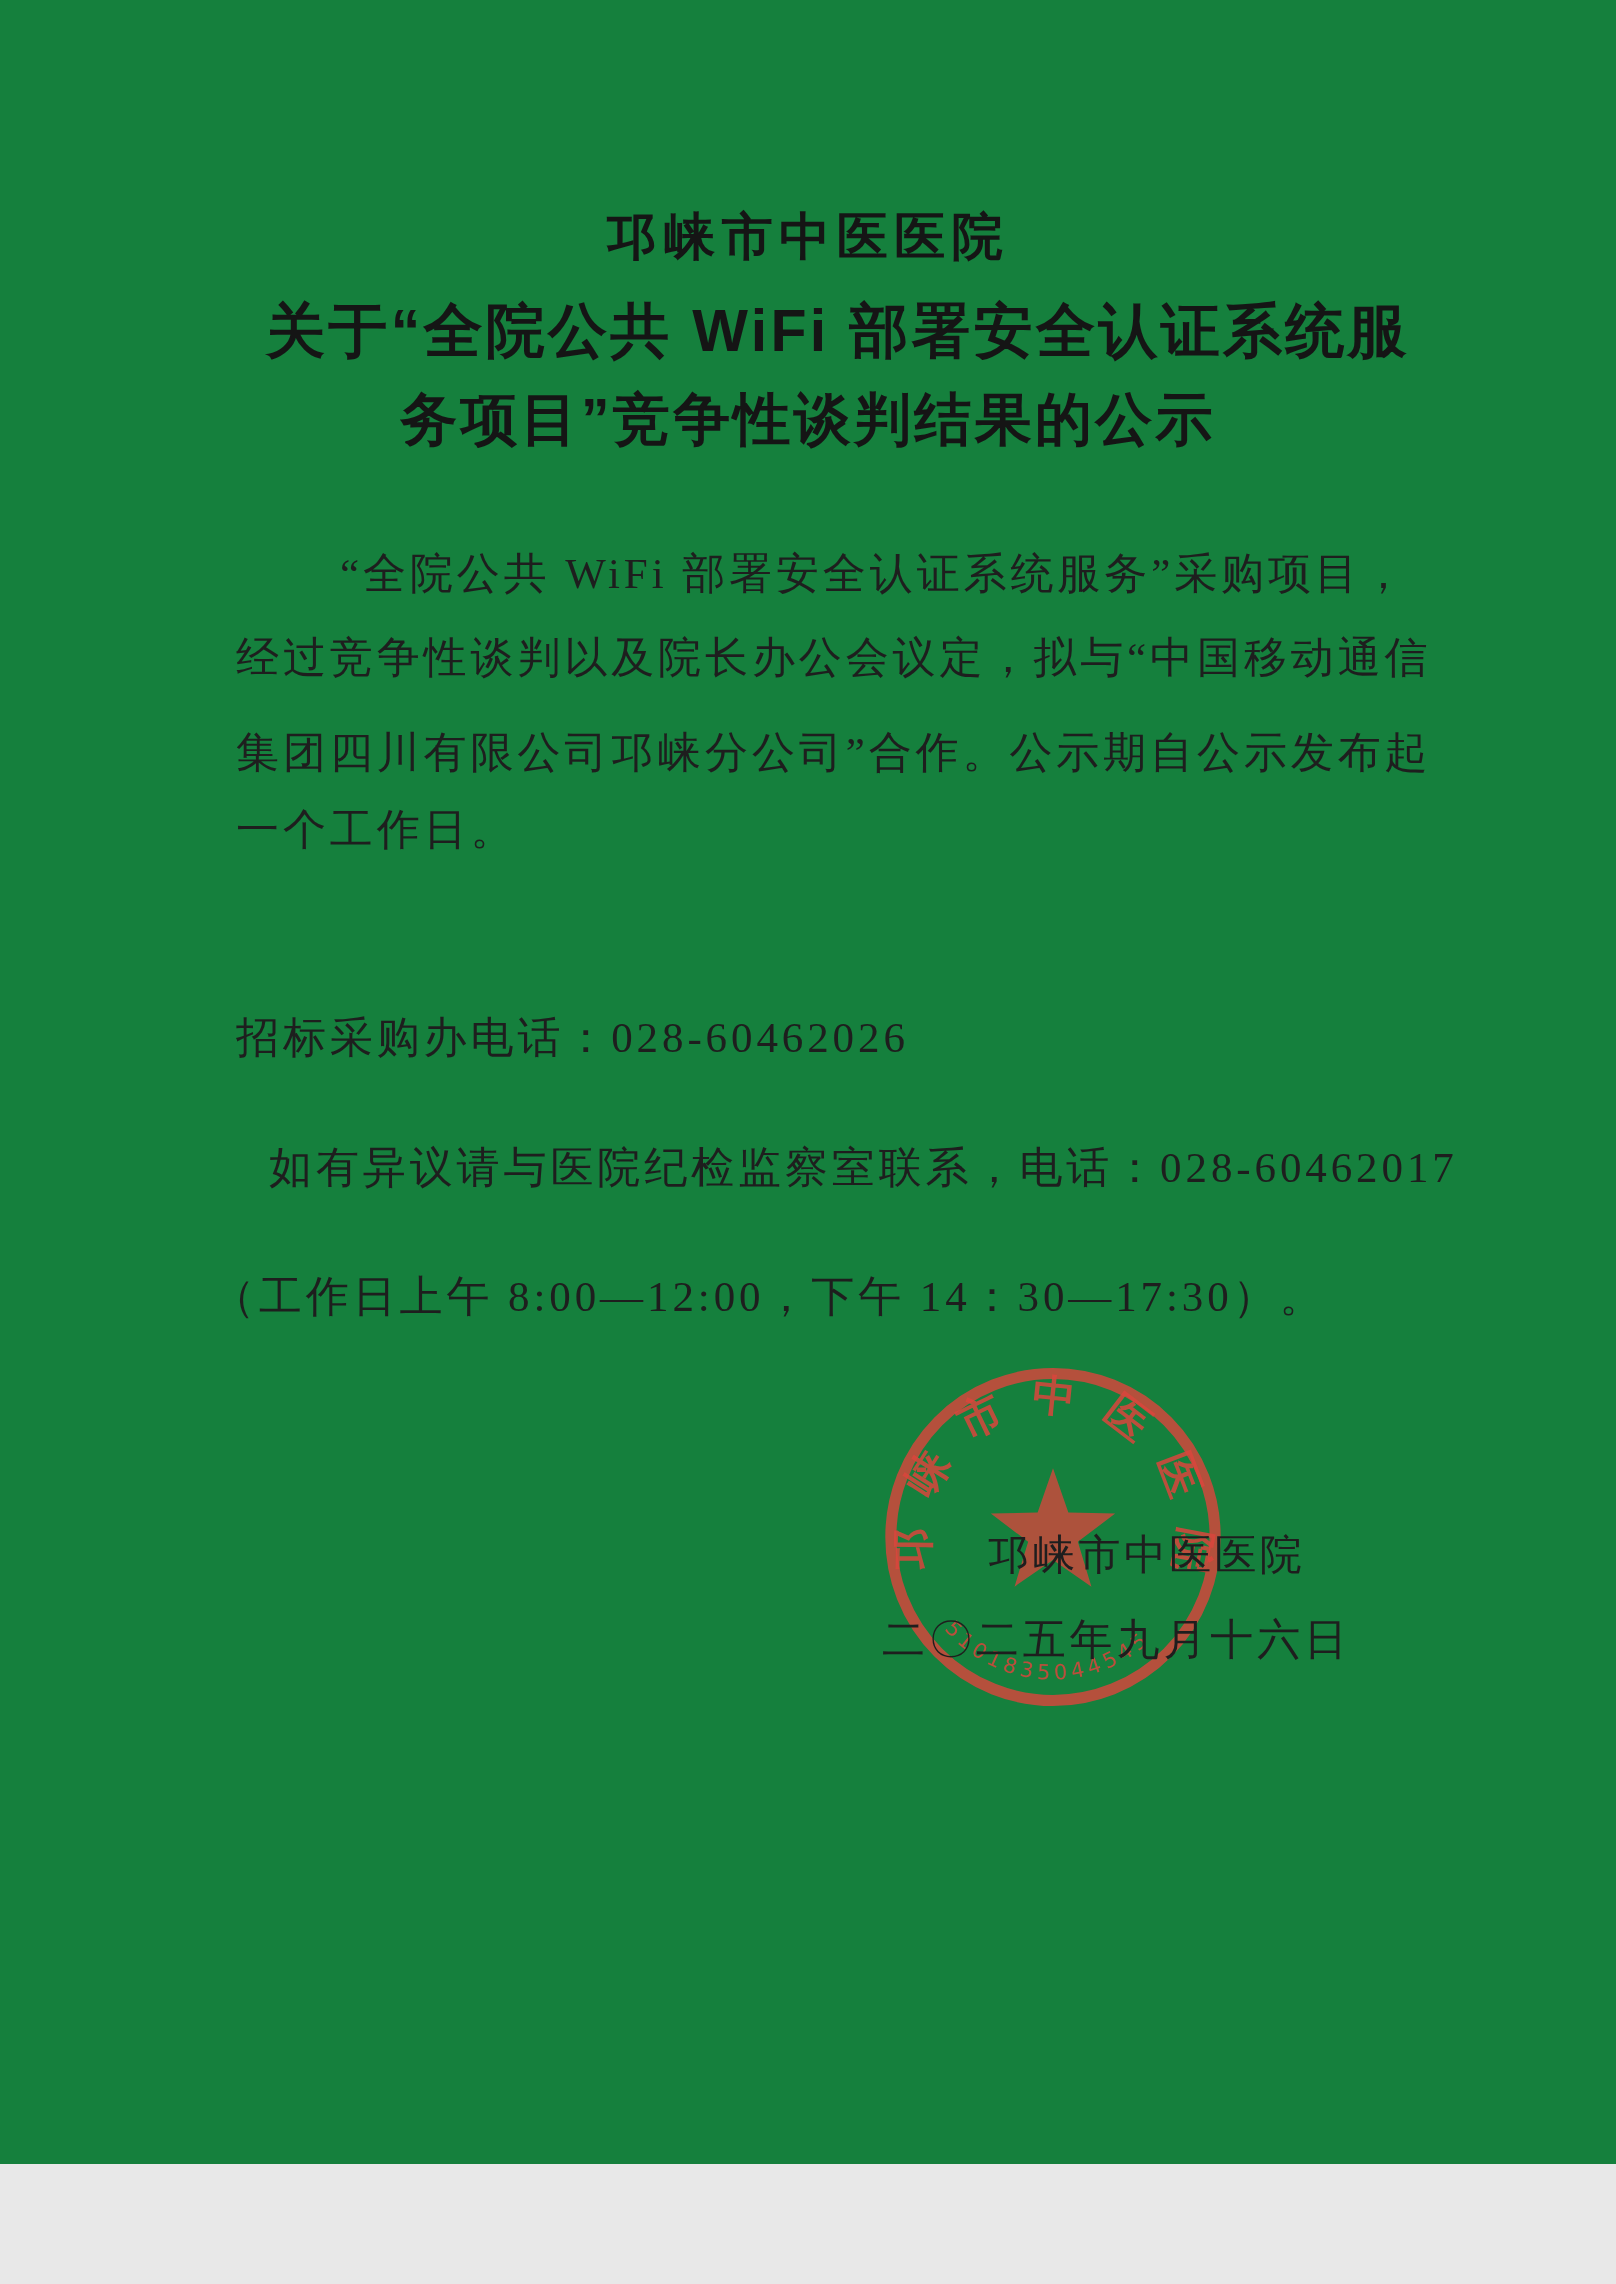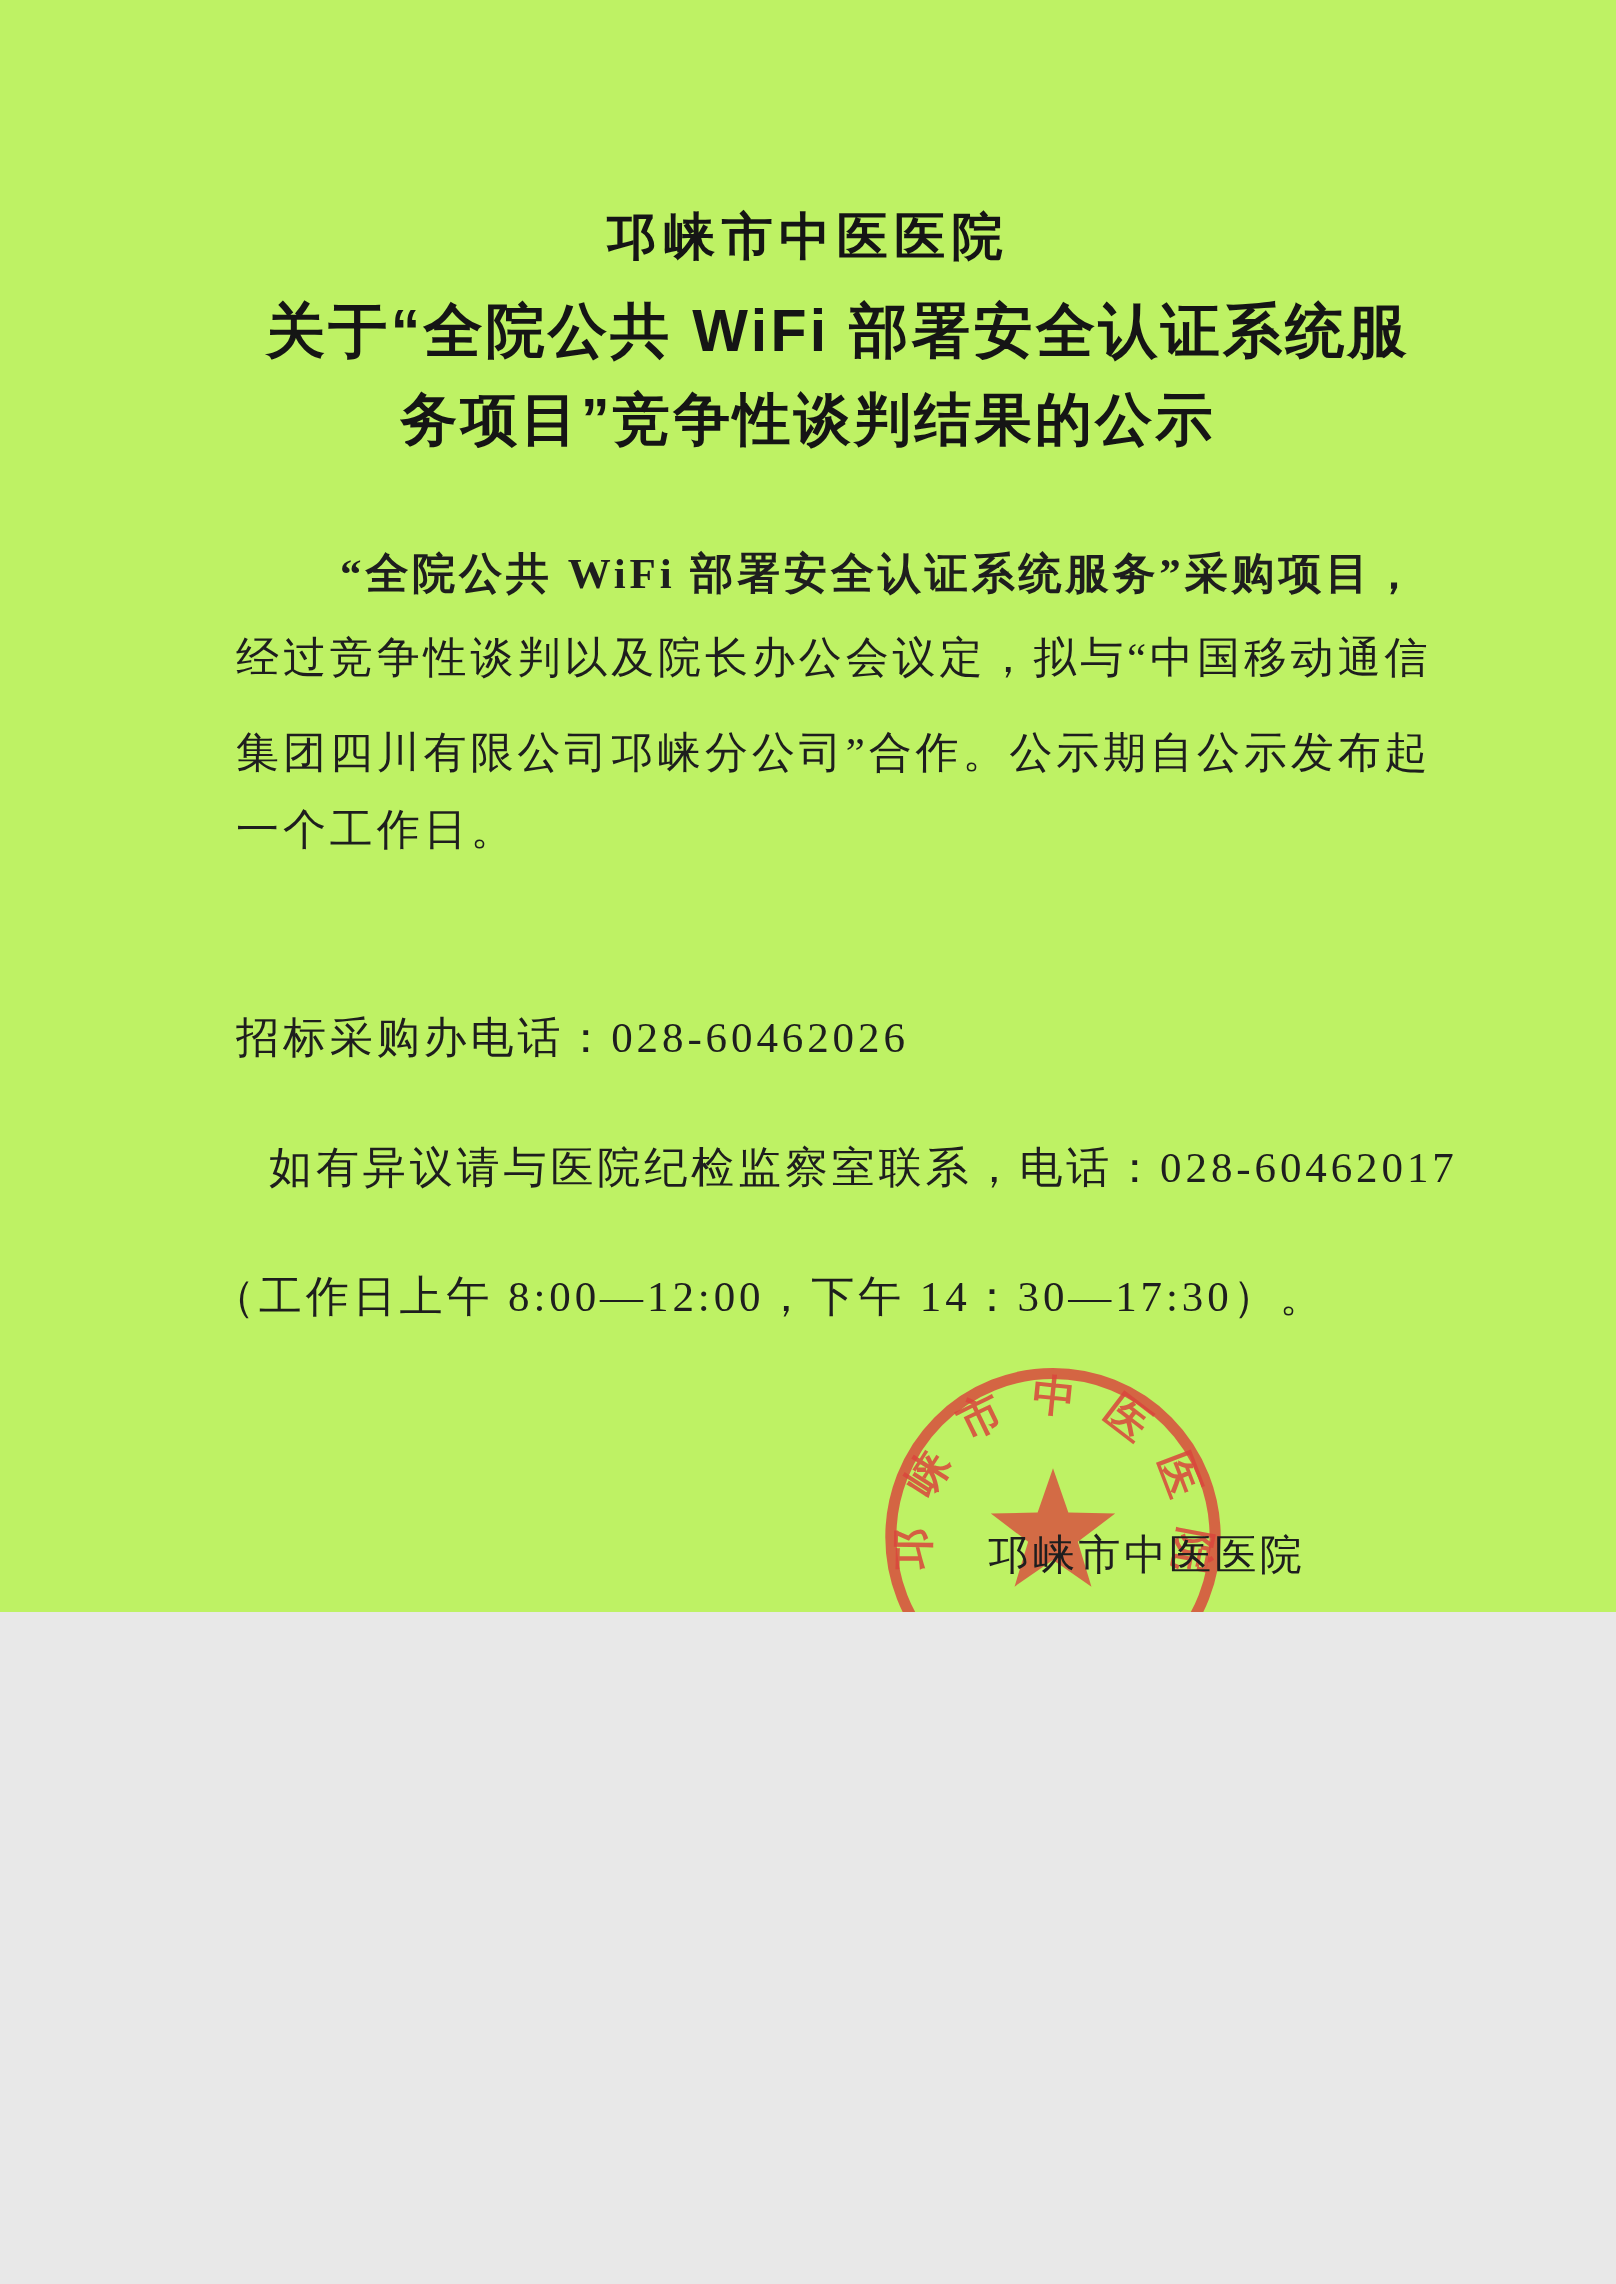--- a/index.html
+++ b/index.html
@@ -1,21 +1,21 @@
 <!DOCTYPE html>
 <html style="font-size:10.4px"><head>
 <meta charset="utf-8">
 <style>
   html, body { margin: 0; padding: 0; background: #e8e8e8; }
   .page {
     position: relative;
     width: 1616px;
-    height: 1612px;
+    height: 2164px;
     margin: 0 auto;
-    background: #bef264;
+    background: #15803d;
     overflow: hidden;
     color: #1c1c1c;
   }
   .abs { position: absolute; white-space: nowrap; }
   .title {
     font-family: "Liberation Sans", sans-serif;
     font-weight: 700;
     color: #151515;
     text-align: center;
     left: 0; width: 1616px;
@@ -45,21 +45,21 @@
   .sig-org { top: 1527px; left: 988px; font-size: 42px; letter-spacing: 3.3px; }
   .sig-date { top: 1611px; left: 882px; font-size: 43px; letter-spacing: 3.9px; }
   .stamp-wrap {
     position: absolute;
     left: 883px;
     top: 1367px;
     width: 340px;
     height: 340px;
     z-index: 2;
   }
-  .indent2 { text-indent: 104px; font-weight: bold; }
+  .indent2 { text-indent: 104px; }
 </style>
 </head>
 <body>
 
 <div class="page">
 
   <div class="abs title title1">邛崃市中医医院</div>
 
   <div class="abs title title2">关于“全院公共 WiFi 部署安全认证系统服</div>
 

